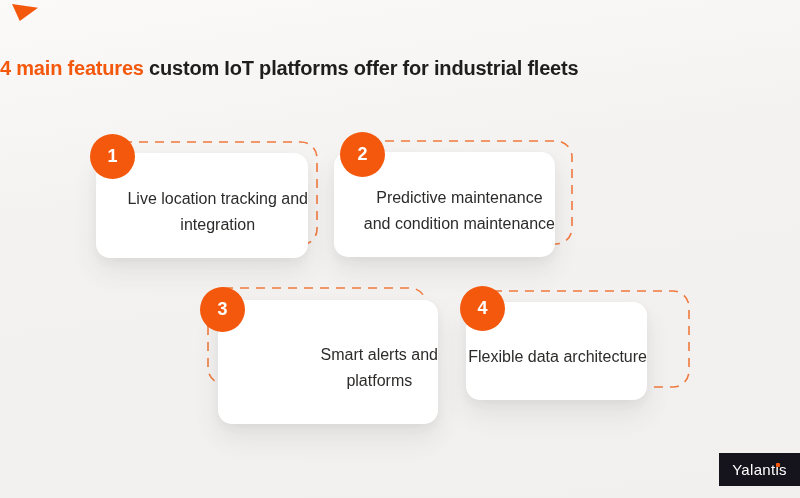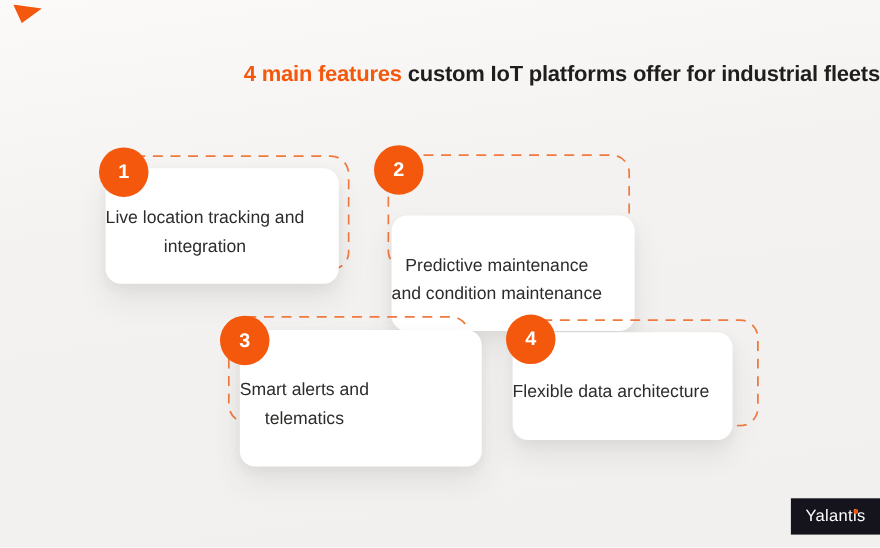--- a/index.html
+++ b/index.html
@@ -22,41 +22,41 @@
     left: 12px; top: 4px;
     width: 26px; height: 17px;
     background: #F4580D;
     clip-path: polygon(0% 0%, 100% 22%, 30% 100%);
   }
 
   
   .title {
     position: absolute;
     left: 0; right: 0; top: 55px;
-    text-align: right;
+    text-align: left;
     font-size: 20px;
     font-weight: 700;
     letter-spacing: -0.2px;
     color: #1F1E1D;
     line-height: 26px;
   }
   .title .hl { color: #F4580D; }
 
   
   .dashed { position: absolute; display: block; }
 
   
   .card {
     position: absolute;
     background: #FFFFFF;
     border-radius: 14px;
     box-shadow: 0 14px 26px rgba(70, 62, 54, 0.09), 0 4px 10px rgba(70, 62, 54, 0.05);
     display: flex;
     align-items: center;
-    justify-content: flex-start;
+    justify-content: flex-end;
   }
   .card-text {
     padding-top: 12px;
     text-align: center;
     font-size: 16px;
     line-height: 26px;
     color: #2D2C2B;
     font-weight: 400;
   }
 
@@ -72,29 +72,29 @@
     display: flex;
     align-items: center;
     justify-content: center;
   }
 
   .dashed-1 { left: 106px; top: 141px; }
   .card-1   { left:  96px; top: 153px; width: 212px; height: 105px; }
   .badge-1  { left:  90px; top: 134px; }
 
   .dashed-2 { left: 352px; top: 140px; }
-  .card-2   { left: 356px; top: 152px; width: 221px; height: 105px; margin-top: 44px; }
+  .card-2   { left: 334px; top: 152px; width: 221px; height: 105px; }
   .badge-2  { left: 340px; top: 132px; }
 
   .dashed-3 { left: 207px; top: 287px; }
   .card-3   { left: 218px; top: 300px; width: 220px; height:  124px; }
   .badge-3  { left: 200px; top: 287px; }
 
   .dashed-4 { left: 476px; top: 290px; }
-  .card-4   { left: 466px; top: 302px; width: 200px; height:  98px; }
+  .card-4   { left: 466px; top: 302px; width: 181px; height:  98px; }
   .badge-4  { left: 460px; top: 286px; }
 
   
   .logo {
     position: absolute;
     left: 719px; top: 453px;
     width: 81px; height: 33px;
     background: #15141D;
     display: flex;
     align-items: center;
@@ -145,21 +145,21 @@
     </div>
   </div>
   <div class="badge badge-2">2</div>
 
   <svg class="dashed dashed-3" width="220" height="98" viewBox="0 0 220 98">
     <rect x="1" y="1" width="218" height="96" rx="16" fill="none" stroke="#F0793D" stroke-width="1.6" stroke-dasharray="9 7"></rect>
   </svg>
   <div class="card card-3">
     <div class="card-text">
       <div>Smart alerts and</div>
-      <div>telematics</div>
+      <div>platforms</div>
     </div>
   </div>
   <div class="badge badge-3">3</div>
 
   <svg class="dashed dashed-4" width="214" height="98" viewBox="0 0 214 98">
     <rect x="1" y="1" width="212" height="96" rx="16" fill="none" stroke="#F0793D" stroke-width="1.6" stroke-dasharray="9 7"></rect>
   </svg>
   <div class="card card-4">
     <div class="card-text">
       <div>Flexible data architecture</div>

